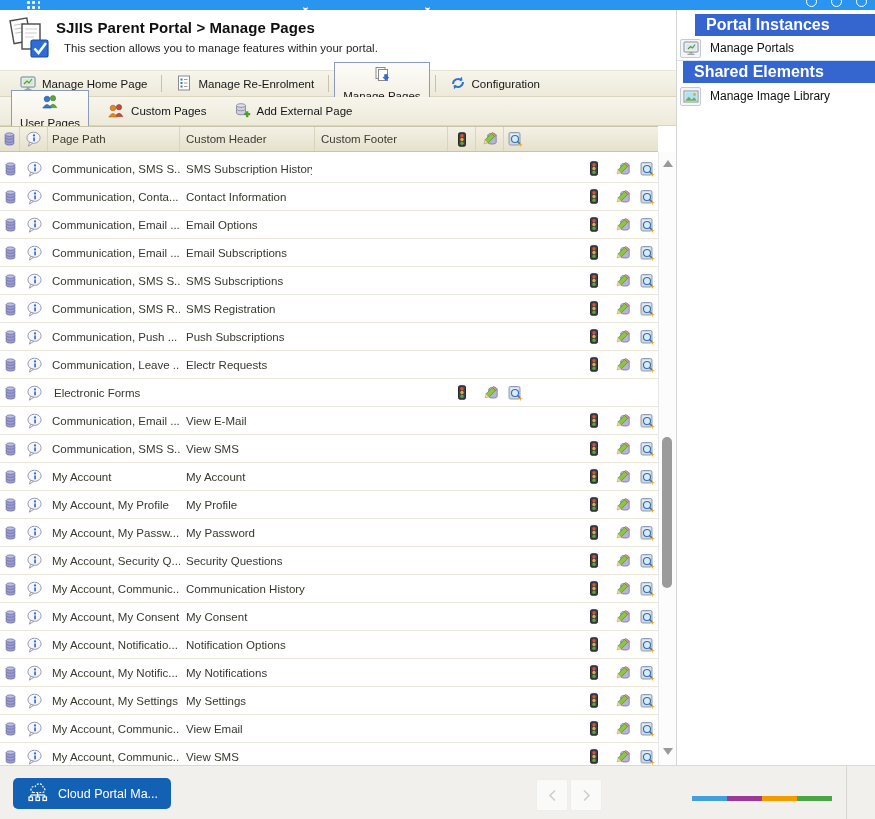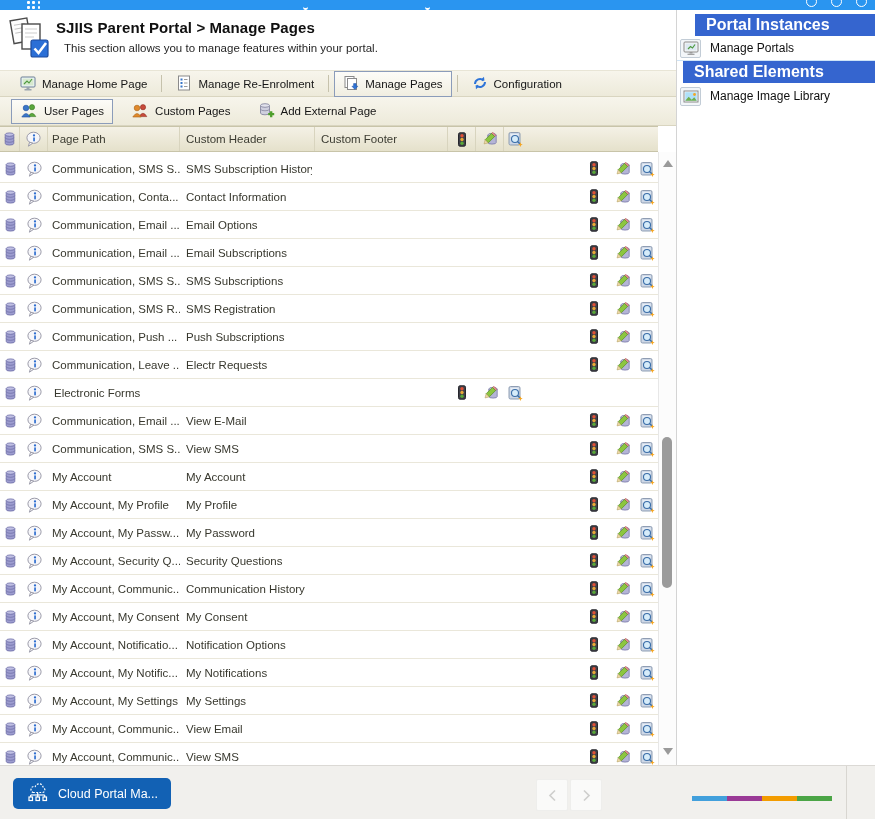--- a/index.html
+++ b/index.html
@@ -17,21 +17,21 @@
 
   .page-header{position:absolute;left:0;top:0;width:100%;height:60px;background:#fff;}
   .hdr-icon{position:absolute;left:8px;top:5px;}
   .hdr-title{position:absolute;left:56px;top:9px;font-size:15px;font-weight:bold;color:#0f0f0f;letter-spacing:.1px;}
   .hdr-sub{position:absolute;left:64px;top:32px;font-size:11.5px;color:#262626;}
 
   .toolbar{position:absolute;left:0;width:100%;display:flex;align-items:center;background:linear-gradient(#f7f5ec,#edeada);border-bottom:1px solid #d9d5c0;box-sizing:border-box;padding-left:10px;}
   .toolbar1{top:60px;height:27px;border-top:1px solid #e8e5d6;}
   .toolbar2{top:87px;height:29px;}
   .tb-item{display:inline-flex;align-items:center;gap:6px;padding:3px 8px;margin:0 1px;font-size:11.5px;color:#161616;border:1px solid transparent;white-space:nowrap;}
-  .tb-item.selected{border:1px solid #8b9cba;background:linear-gradient(#fdfcf8,#f1eee1);}
+  .tb-item.selected{border:1px solid #8b9cba;background:linear-gradient(#fdfcf8,#f1eee1);flex-direction:column;}
   .tb-sep{width:1px;height:17px;background:#c6c2ac;margin:0 4px;}
 
   
   .grid-header{position:absolute;left:0;top:116px;width:658px;height:26px;display:flex;background:linear-gradient(#f4f1e6,#e5e1cb);border-top:1px solid #c8c4a9;border-bottom:1px solid #c8c4a9;box-sizing:border-box;font-size:11.5px;color:#3c3c32;}
   .gh-cell{display:flex;align-items:center;border-right:1px solid #d8d4be;box-sizing:border-box;height:100%;}
   .grid-body{position:absolute;left:0;top:145px;width:658px;height:610px;overflow:hidden;}
   .trow{display:flex;height:28px;align-items:center;border-bottom:1px solid #eae7da;box-sizing:border-box;font-size:11.5px;color:#38382e;background:#fff;}
   .cell{display:flex;align-items:center;height:100%;box-sizing:border-box;overflow:hidden;white-space:nowrap;}
   .w-db{width:20px;justify-content:center;}
   .w-info{width:28px;justify-content:center;}

